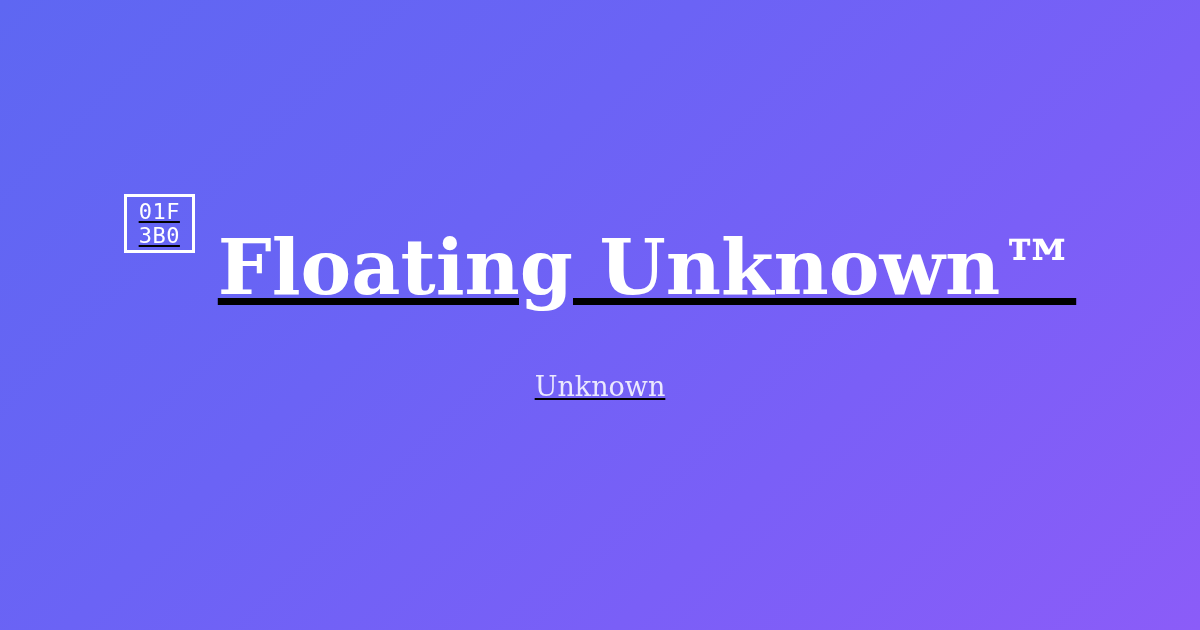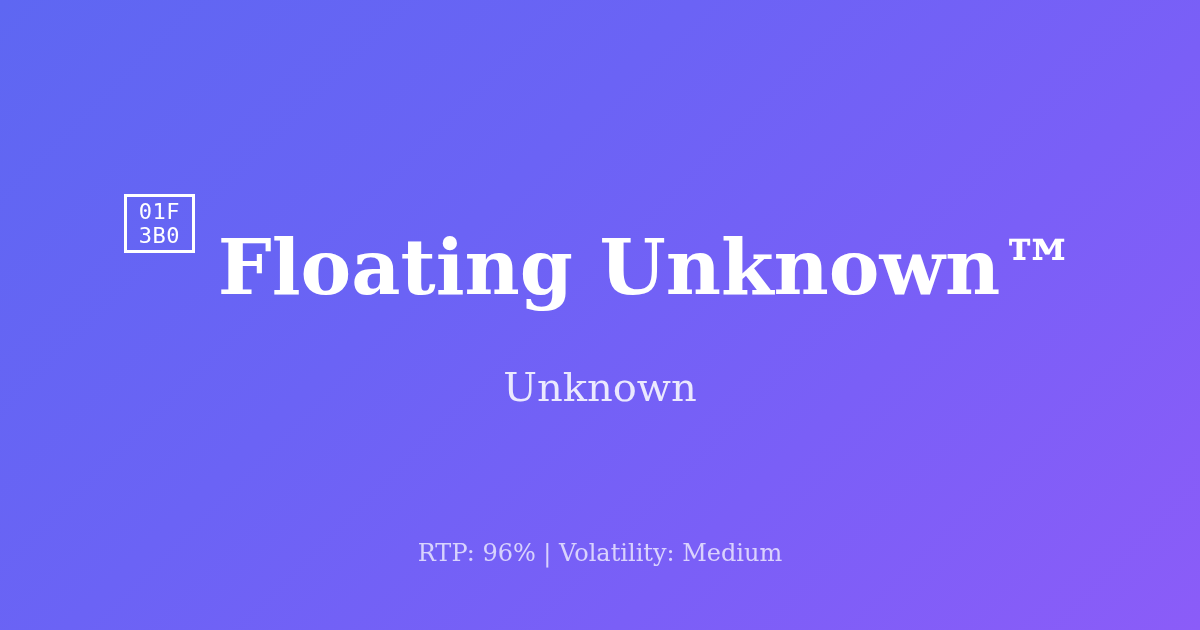--- a/index.html
+++ b/index.html
@@ -28,20 +28,21 @@
     overflow: hidden;
   }
 
   .center-stack {
     display: flex;
     flex-direction: column;
     align-items: center;
     justify-content: center;
     width: 100%;
     margin-top: -46px;
+    text-decoration: underline;
   }
 
   .title-row {
     display: flex;
     flex-direction: row;
     align-items: flex-start;
     justify-content: center;
     width: 100%;
     white-space: nowrap;
   }
@@ -78,21 +79,21 @@
     font-size: 76px;
     line-height: 88px;
     color: #ffffff;
     letter-spacing: 0px;
     white-space: nowrap;
   }
 
   .game-subtitle {
     font-family: "DejaVu Serif", "Liberation Serif", serif;
     font-weight: 400;
-    font-size: 40px;
+    font-size: 27px;
     line-height: 48px;
     color: rgba(255, 255, 255, 0.86);
     letter-spacing: 0px;
     text-align: center;
   }
 
   .game-meta {
     position: absolute;
     left: 0;
     right: 0;
@@ -121,15 +122,14 @@
       </span>
 
       <h1 class="game-title">Floating Unknown™</h1>
 
     </div>
 
     <div class="game-subtitle">Unknown</div>
 
   </div>
 
-  <div class="game-meta">RTP: 96% | Volatility: Medium</div>
 
 </div>
 
 </body></html>

